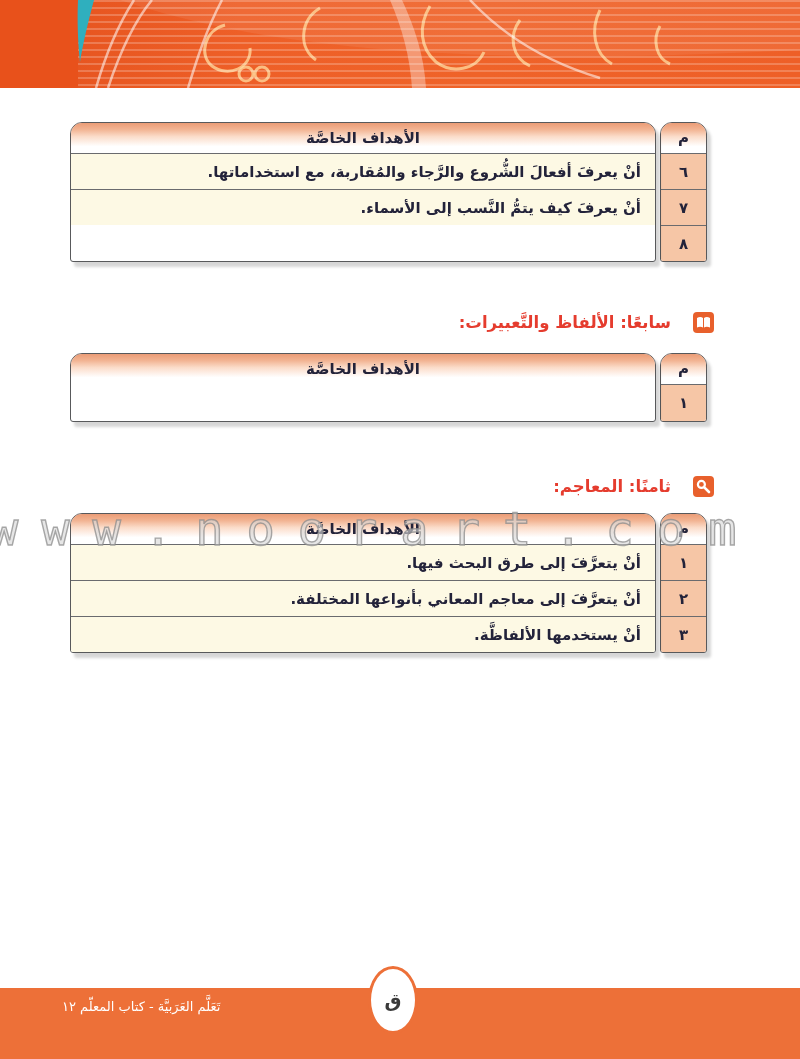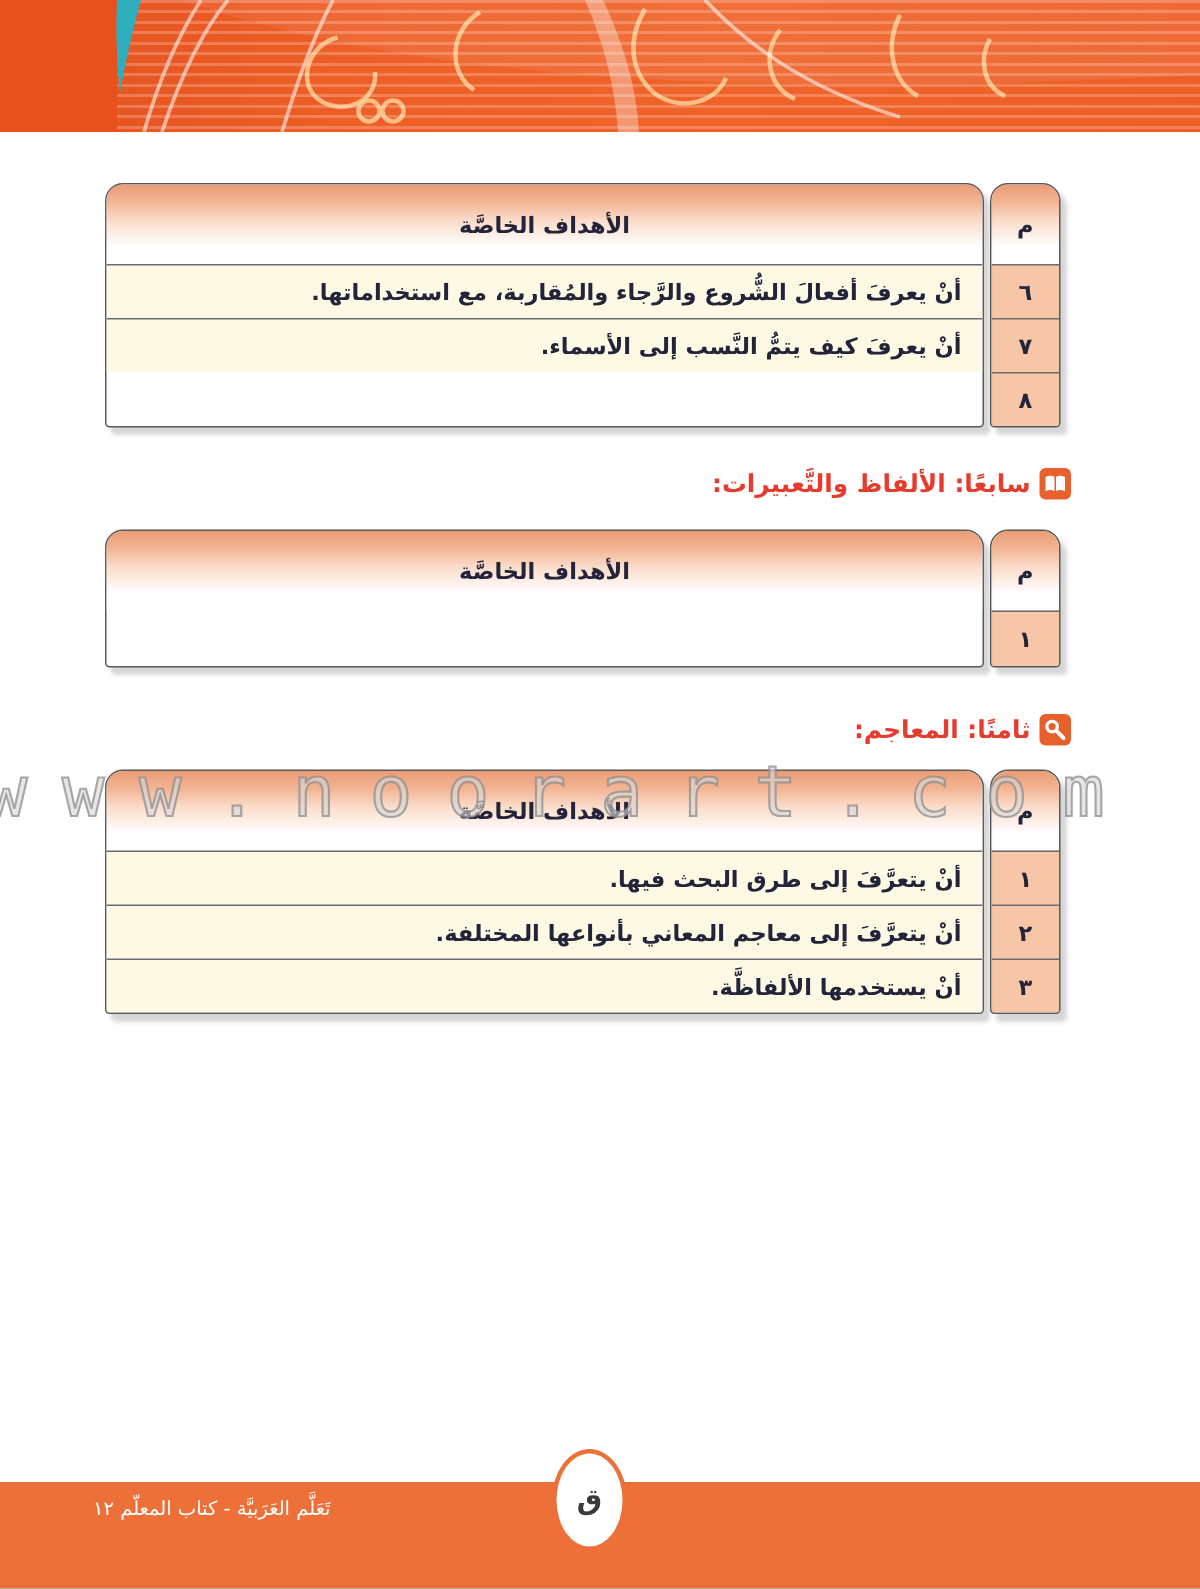--- a/index.html
+++ b/index.html
@@ -30,37 +30,37 @@
     display:flex;direction:rtl;gap:4px;z-index:5;
   }
   .obj-col{
     border:1px solid #58595b;border-radius:12px 12px 3px 3px;
     overflow:hidden;background:#fff;
     box-shadow:4px 5px 3px rgba(0,0,0,0.16);
   }
   .col-num{width:45px;flex:0 0 45px;}
   .col-main{flex:1;}
   .obj-head{
-    height:53px;display:flex;align-items:center;justify-content:center;
+    height:30px;display:flex;align-items:center;justify-content:center;
     background:linear-gradient(180deg,#eb9c76 0%,#f2b493 22%,#fbdcc9 45%,#ffffff 78%);
     font-weight:bold;font-size:15px;color:#23233a;
   }
   .obj-row{
     height:35px;display:flex;align-items:center;
     border-top:1px solid #6a6b6e;
     font-weight:bold;font-size:15px;color:#23233a;
   }
   .col-main .obj-row{background:#fdf9e4;justify-content:flex-start;padding:0 14px;direction:rtl;}
   .col-num  .obj-row{background:#f6c6a6;justify-content:center;}
   .obj-row.tall{height:36px;}
 
   
   .section-heading{
     position:absolute;right:86px;height:22px;
-    display:flex;direction:rtl;align-items:center;gap:6px;z-index:5;
+    display:flex;direction:rtl;align-items:center;gap:22px;z-index:5;
   }
   .section-icon{
     width:21px;height:21px;border-radius:4px;background:#e8602c;
     display:flex;align-items:center;justify-content:center;flex:0 0 21px;
   }
   .section-title{
     font-weight:bold;font-size:16.5px;color:#e53c2e;white-space:nowrap;
   }
 
   

